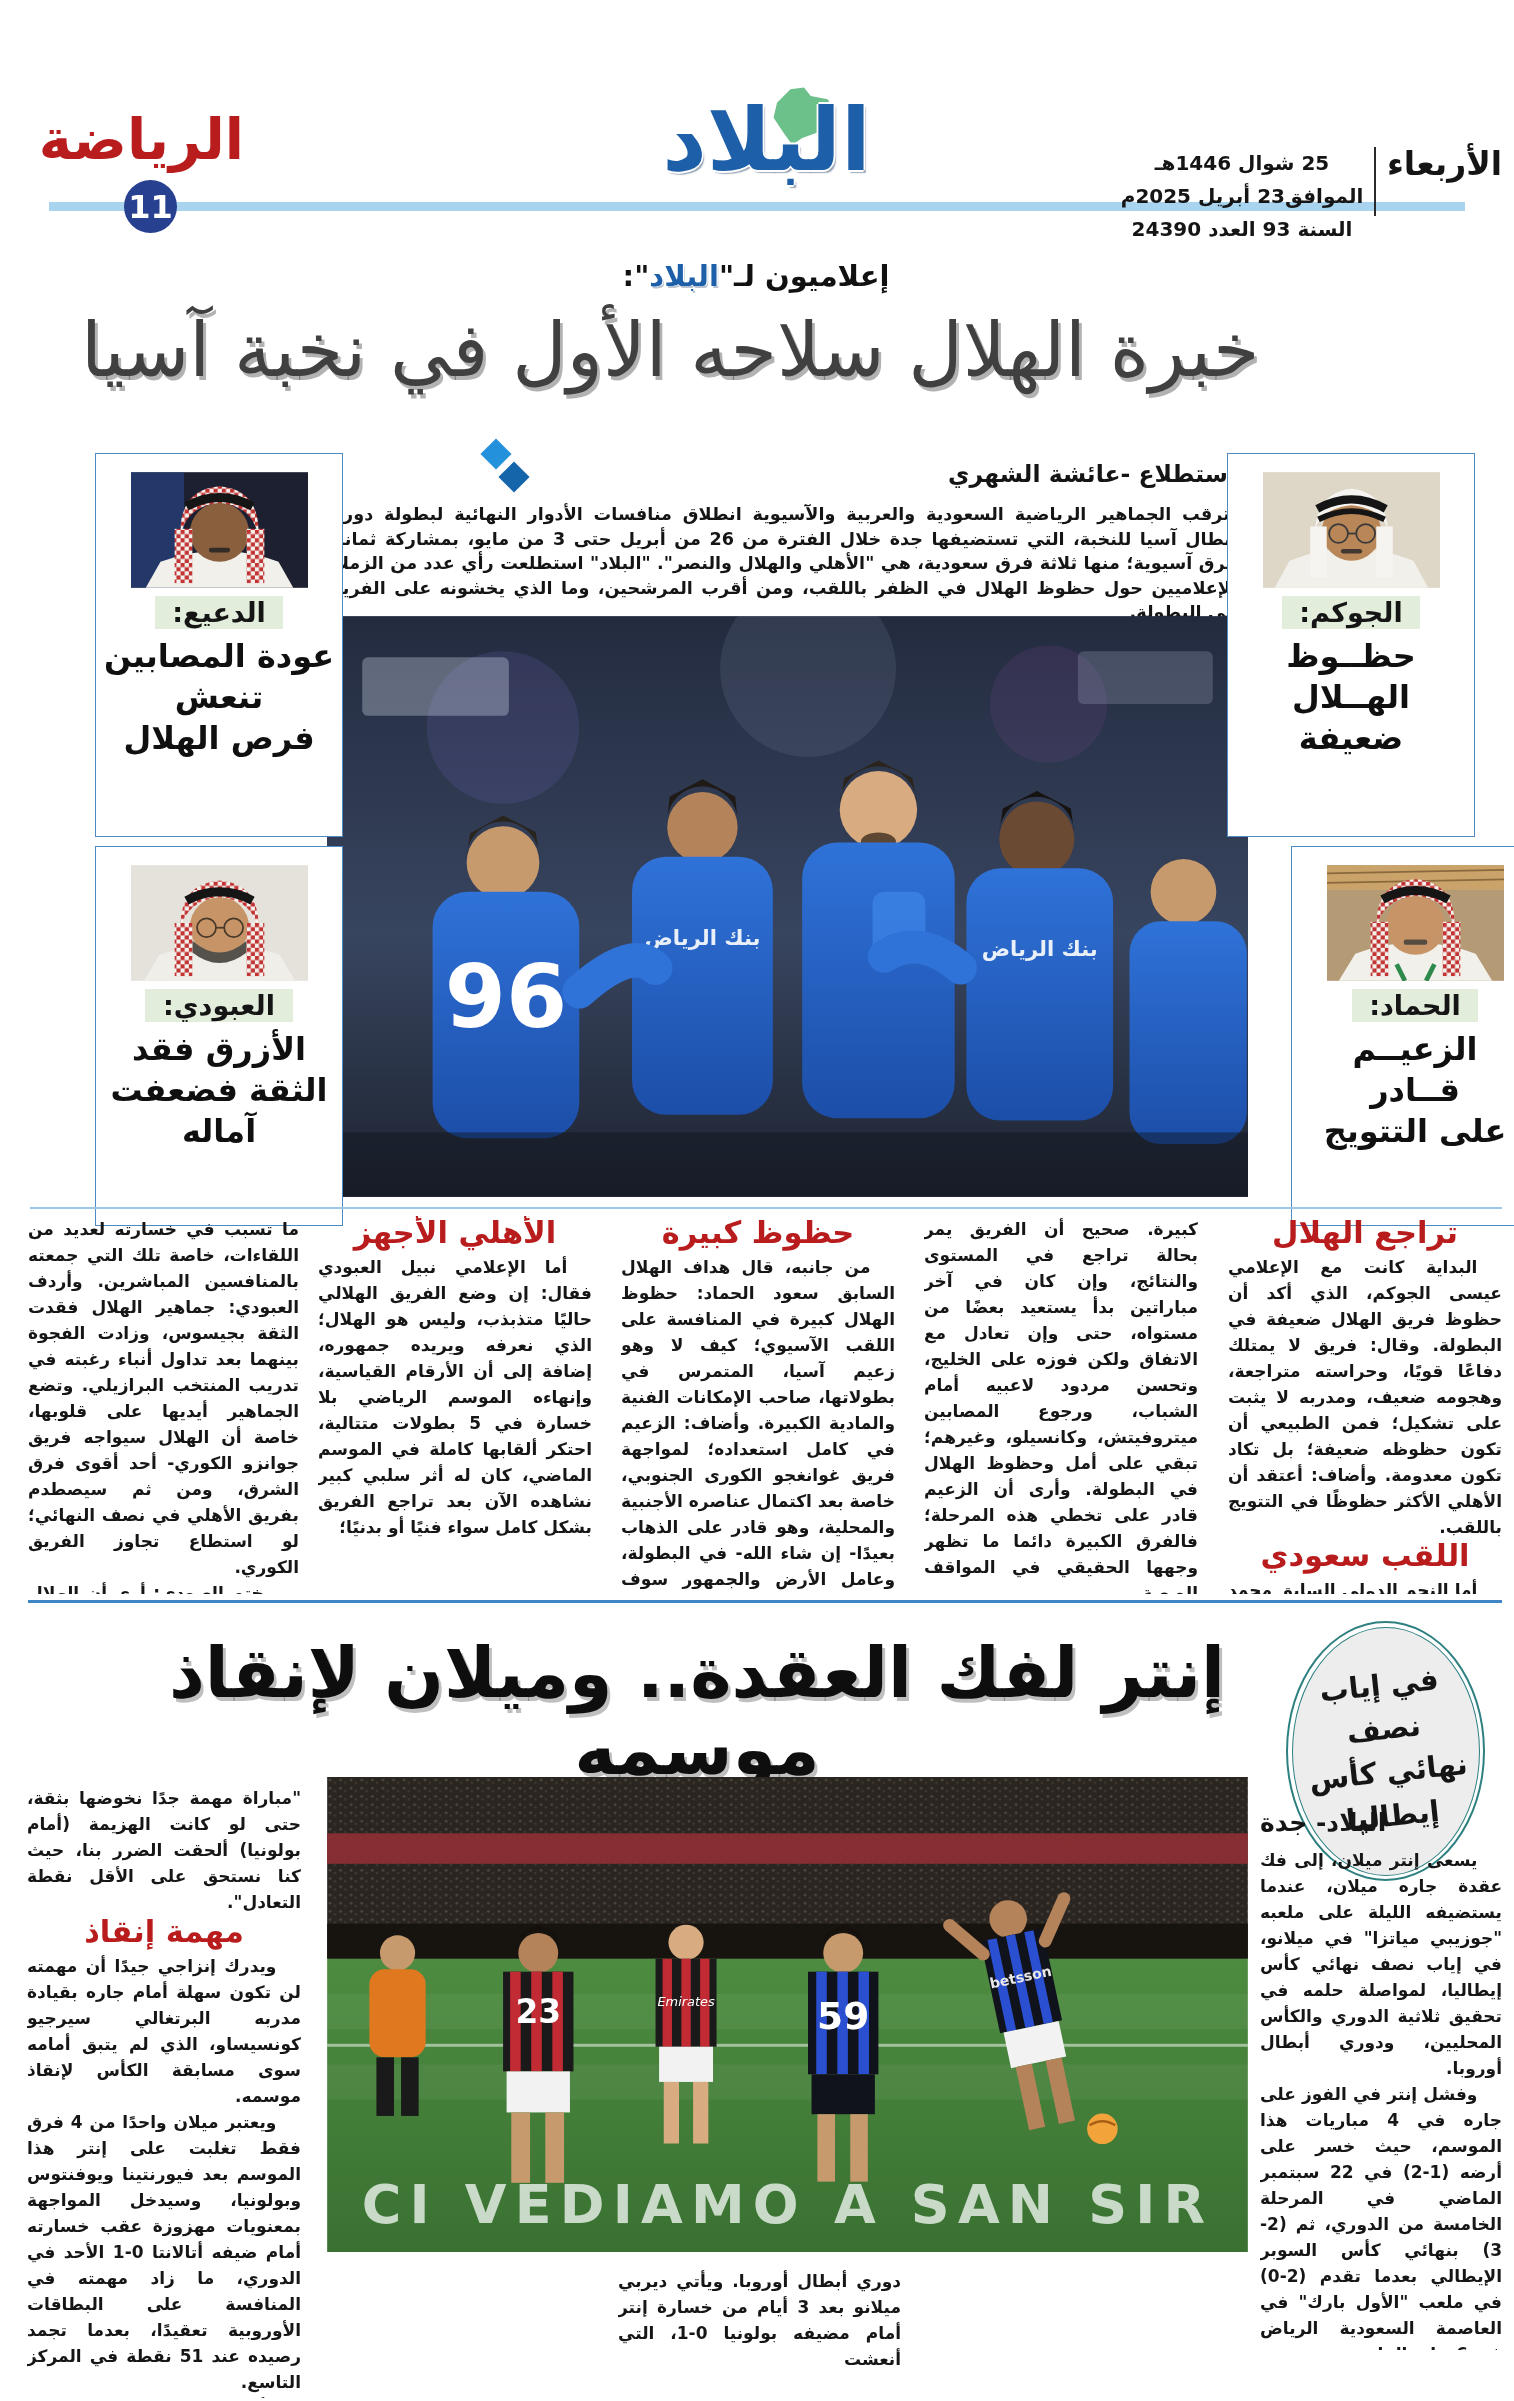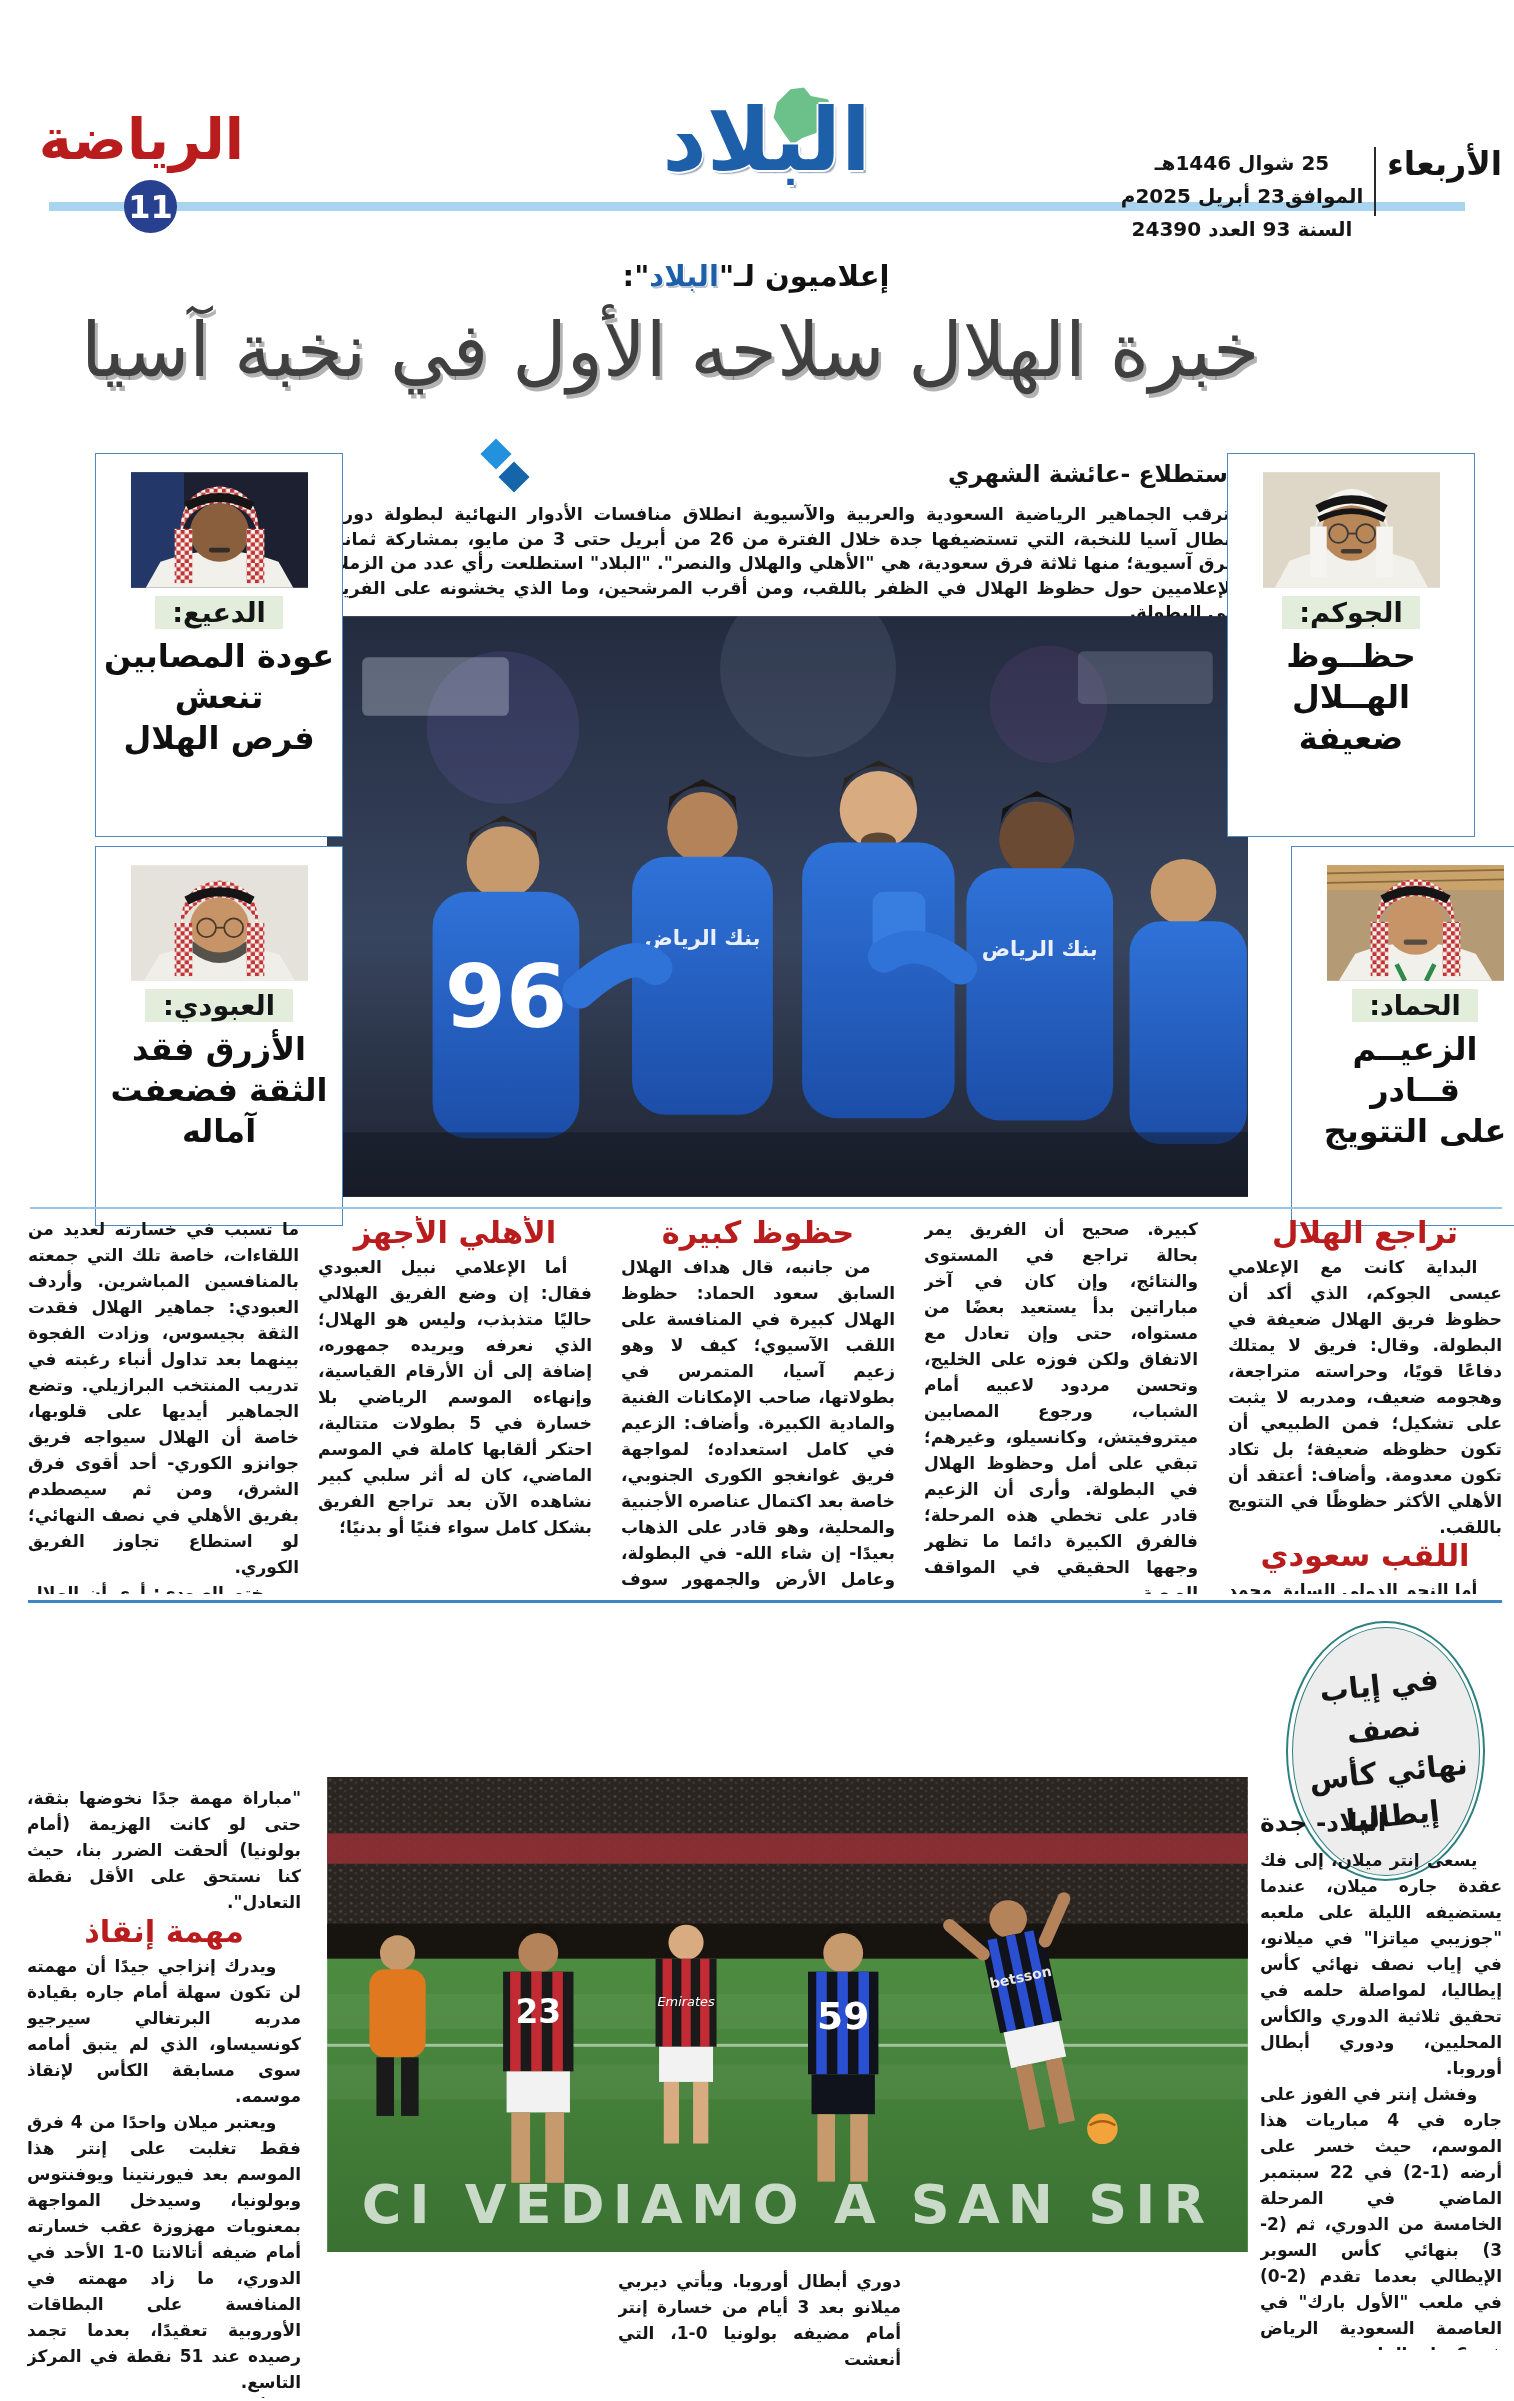--- a/index.html
+++ b/index.html
@@ -271,20 +271,21 @@
 
   <div class="abs rule2"></div>
 
   <div class="abs badge-outer">
     <div class="badge-inner">
       <div class="badge-text">في إياب نصف
 نهائي كأس
 إيطاليا</div>
     </div>
   </div>
+  <div class="abs headline2">إنتر لفك العقدة.. وميلان لإنقاذ موسمه</div>
 
   <svg class="abs" style="left:328px;top:1777px;" width="921" height="475" viewBox="0 0 1570 810">
     <defs>
       <linearGradient id="pit" x1="0" y1="0" x2="0" y2="1">
         <stop offset="0" stop-color="#4d8c40"></stop>
           <stop offset="1" stop-color="#3a7132"></stop>
       </linearGradient>
       <pattern id="crowd" width="18" height="14" patternUnits="userSpaceOnUse">
         <rect width="18" height="14" fill="#2a2520"></rect>
         <circle cx="5" cy="5" r="2.4" fill="#6a6158" opacity=".55"></circle>

